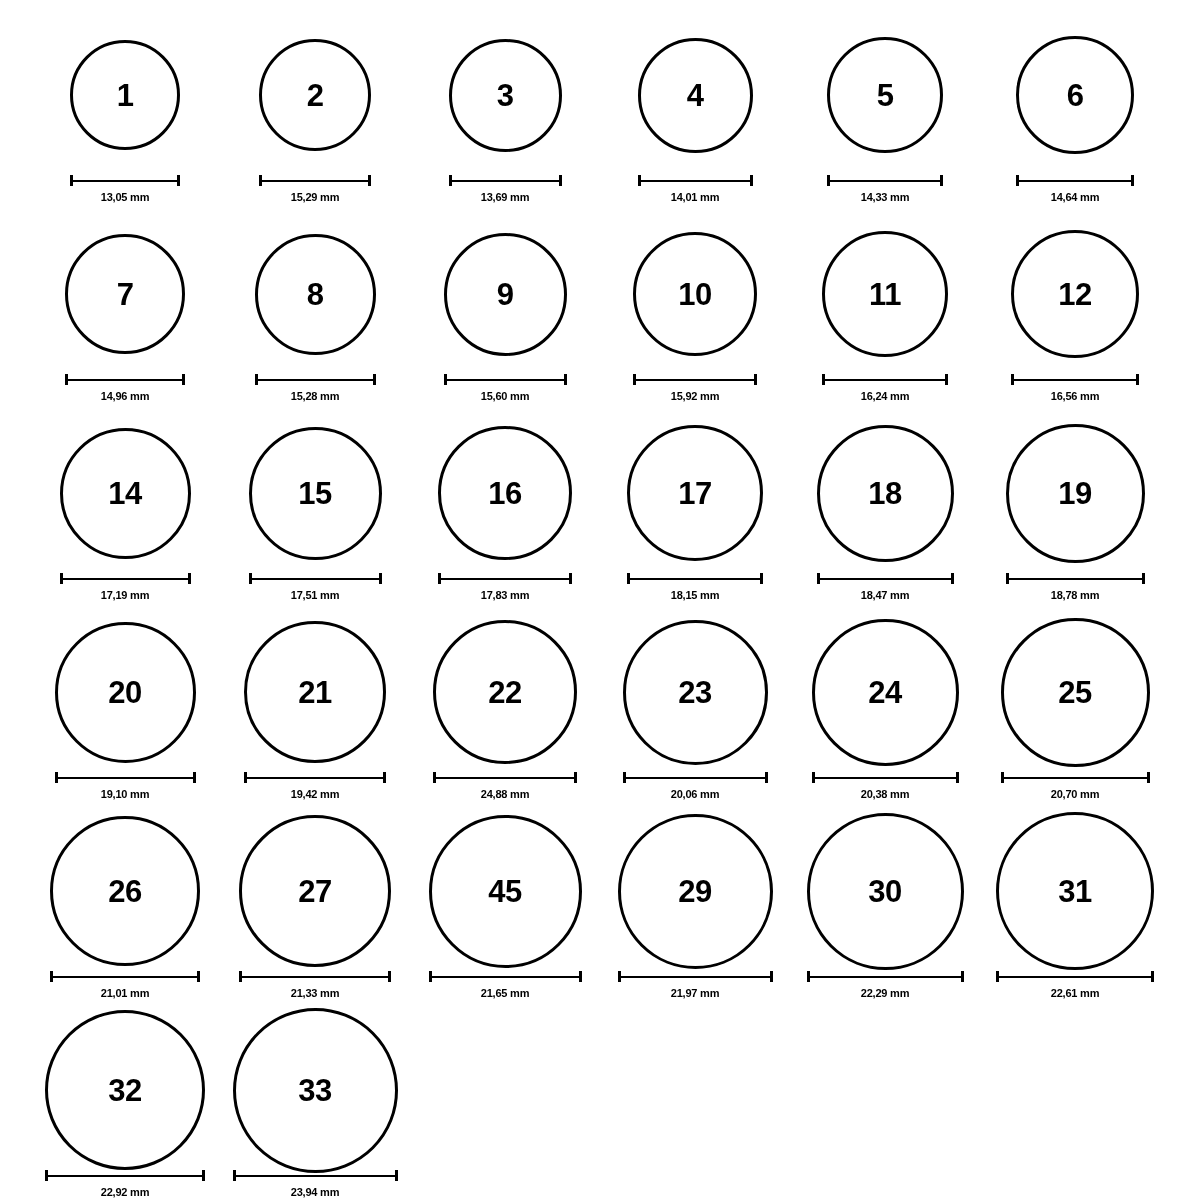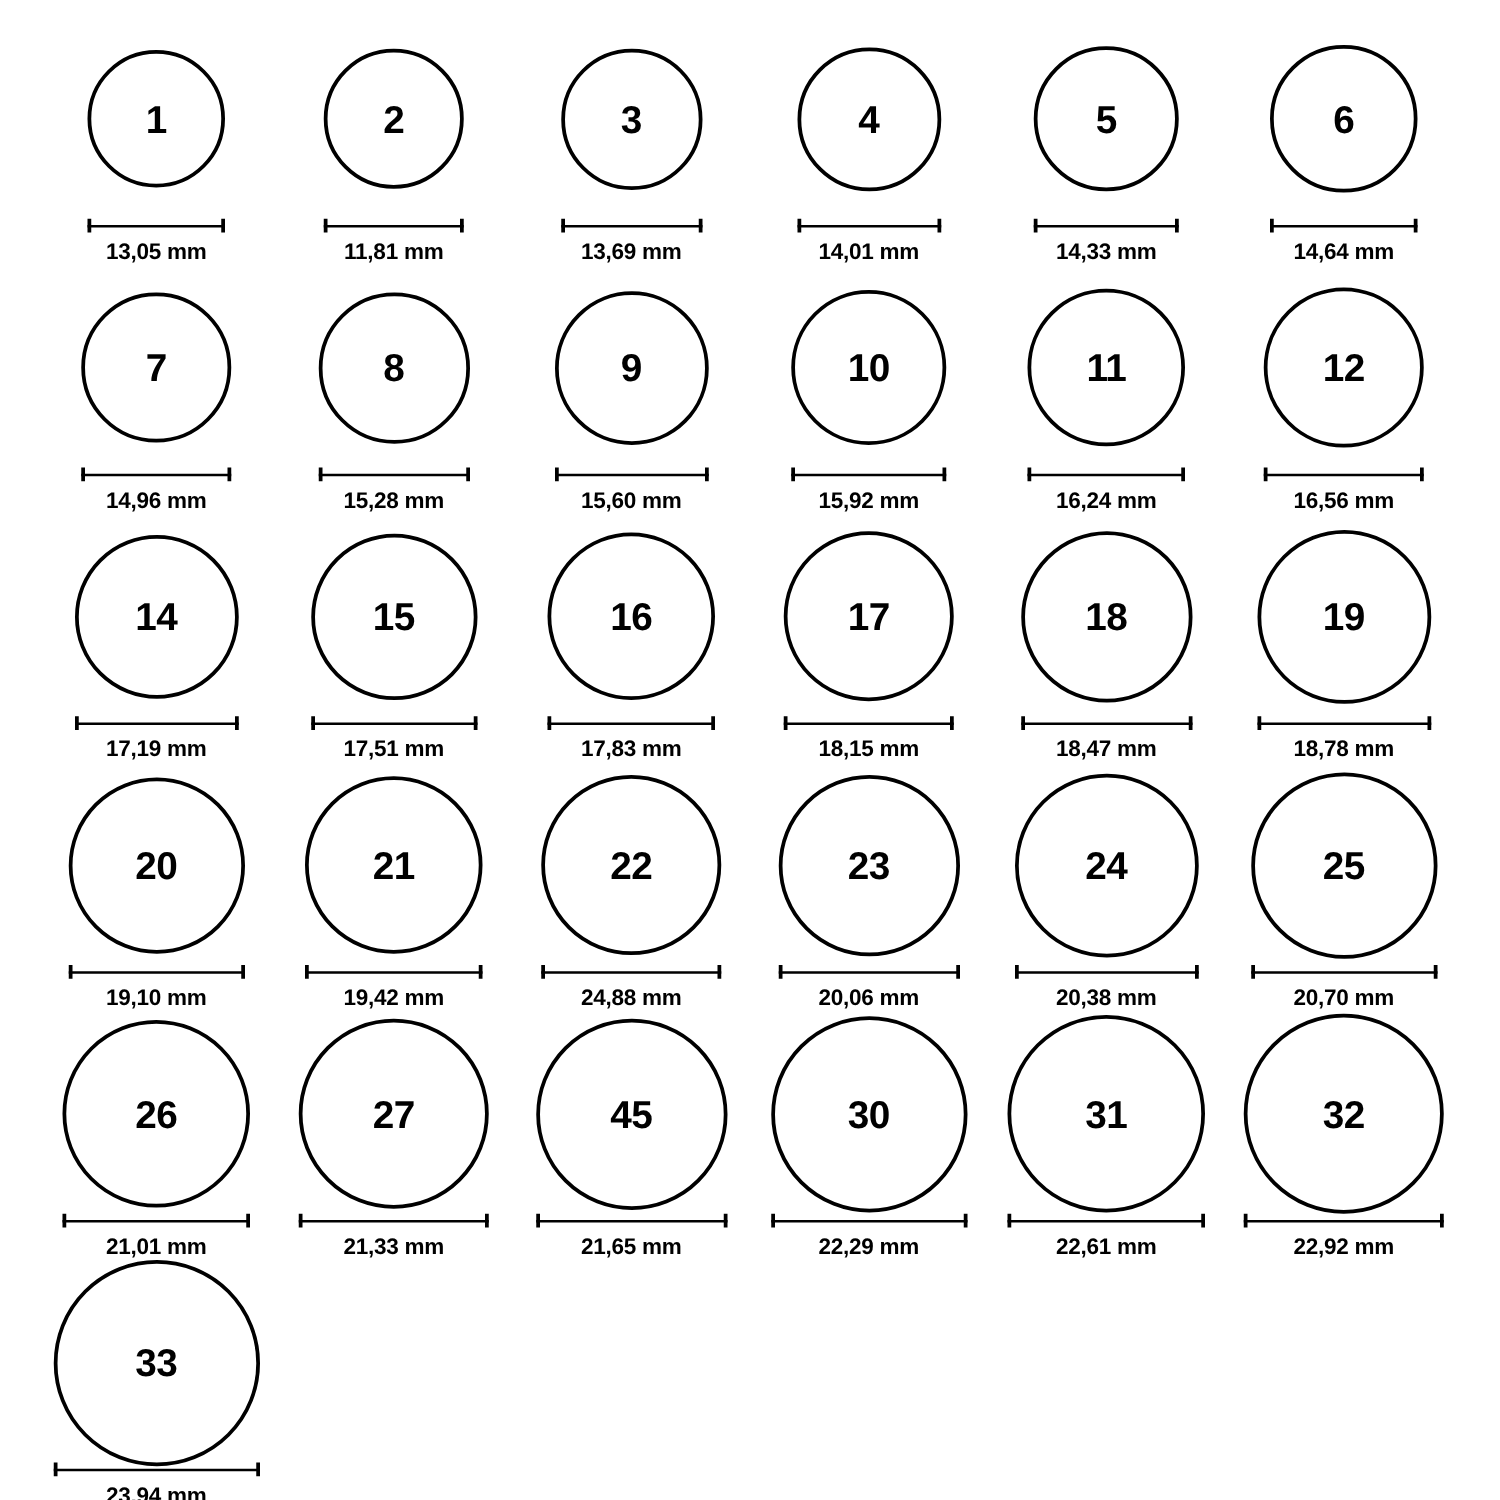--- a/index.html
+++ b/index.html
@@ -96,21 +96,21 @@
     position: absolute;
     top: 5px;
     left: 0;
     right: 0;
     height: 2px;
     background: #000000;
   }
 
   .label {
     margin-top: 5px;
-    font-size: 18px;
+    font-size: 11px;
     font-weight: bold;
     color: #000000;
     letter-spacing: -0.2px;
     white-space: nowrap;
   }
 </style>
 </head>
 <body>
 
 <div id="chart">
@@ -132,21 +132,21 @@
         <div class="circle-wrap">
           <div class="ring" style="width: 112px; height: 112px;">
             <span class="ring-number">2</span>
           </div>
         </div>
         <div class="measure">
           <div class="bar" style="width: 112px;">
             <div class="line"></div>
           </div>
         </div>
-        <div class="label">11,81 mm</div>
+        <div class="label">15,29 mm</div>
       </div>
       <div class="cell">
         <div class="circle-wrap">
           <div class="ring" style="width: 113px; height: 113px;">
             <span class="ring-number">3</span>
           </div>
         </div>
         <div class="measure">
           <div class="bar" style="width: 113px;">
             <div class="line"></div>
@@ -461,20 +461,33 @@
         </div>
         <div class="measure">
           <div class="bar" style="width: 153px;">
             <div class="line"></div>
           </div>
         </div>
         <div class="label">21,65 mm</div>
       </div>
       <div class="cell">
         <div class="circle-wrap">
+          <div class="ring" style="width: 155px; height: 155px;">
+            <span class="ring-number">29</span>
+          </div>
+        </div>
+        <div class="measure">
+          <div class="bar" style="width: 155px;">
+            <div class="line"></div>
+          </div>
+        </div>
+        <div class="label">21,97 mm</div>
+      </div>
+      <div class="cell">
+        <div class="circle-wrap">
           <div class="ring" style="width: 157px; height: 157px;">
             <span class="ring-number">30</span>
           </div>
         </div>
         <div class="measure">
           <div class="bar" style="width: 157px;">
             <div class="line"></div>
           </div>
         </div>
         <div class="label">22,29 mm</div>

